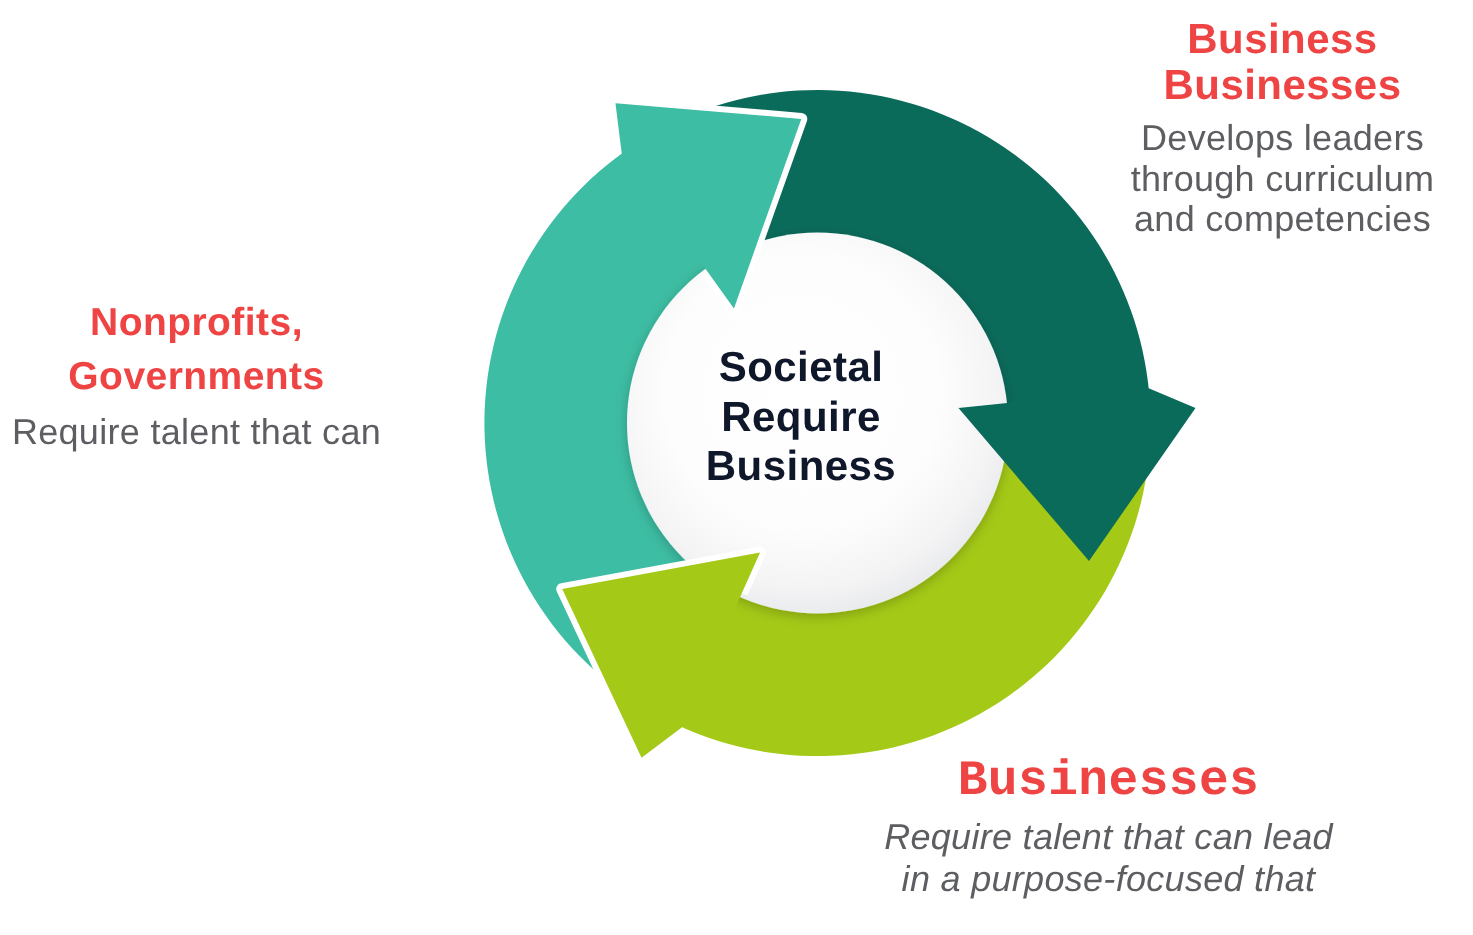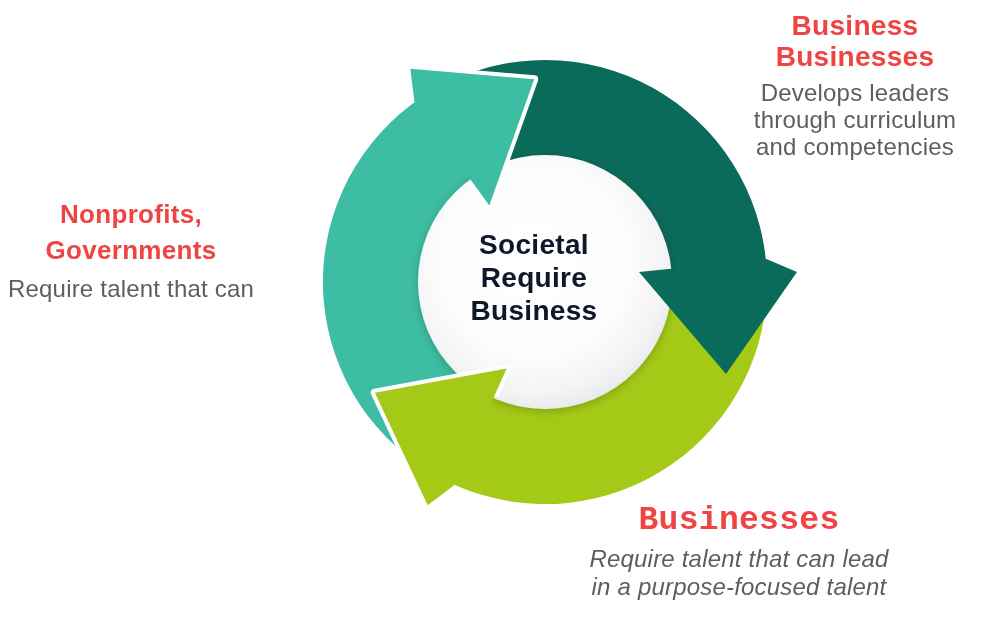--- a/index.html
+++ b/index.html
@@ -107,17 +107,17 @@
       <span class="ln">Require talent that can</span>
     </div>
   </div>
 
   <div class="label blk-businesses">
     <div class="title">
       <span class="ln">Businesses</span>
     </div>
     <div class="desc">
       <span class="ln">Require talent that can lead</span>
-      <span class="ln">in a purpose-focused talent</span>
+      <span class="ln">in a purpose-focused that</span>
     </div>
   </div>
 
 </div>
 
 </body></html>

